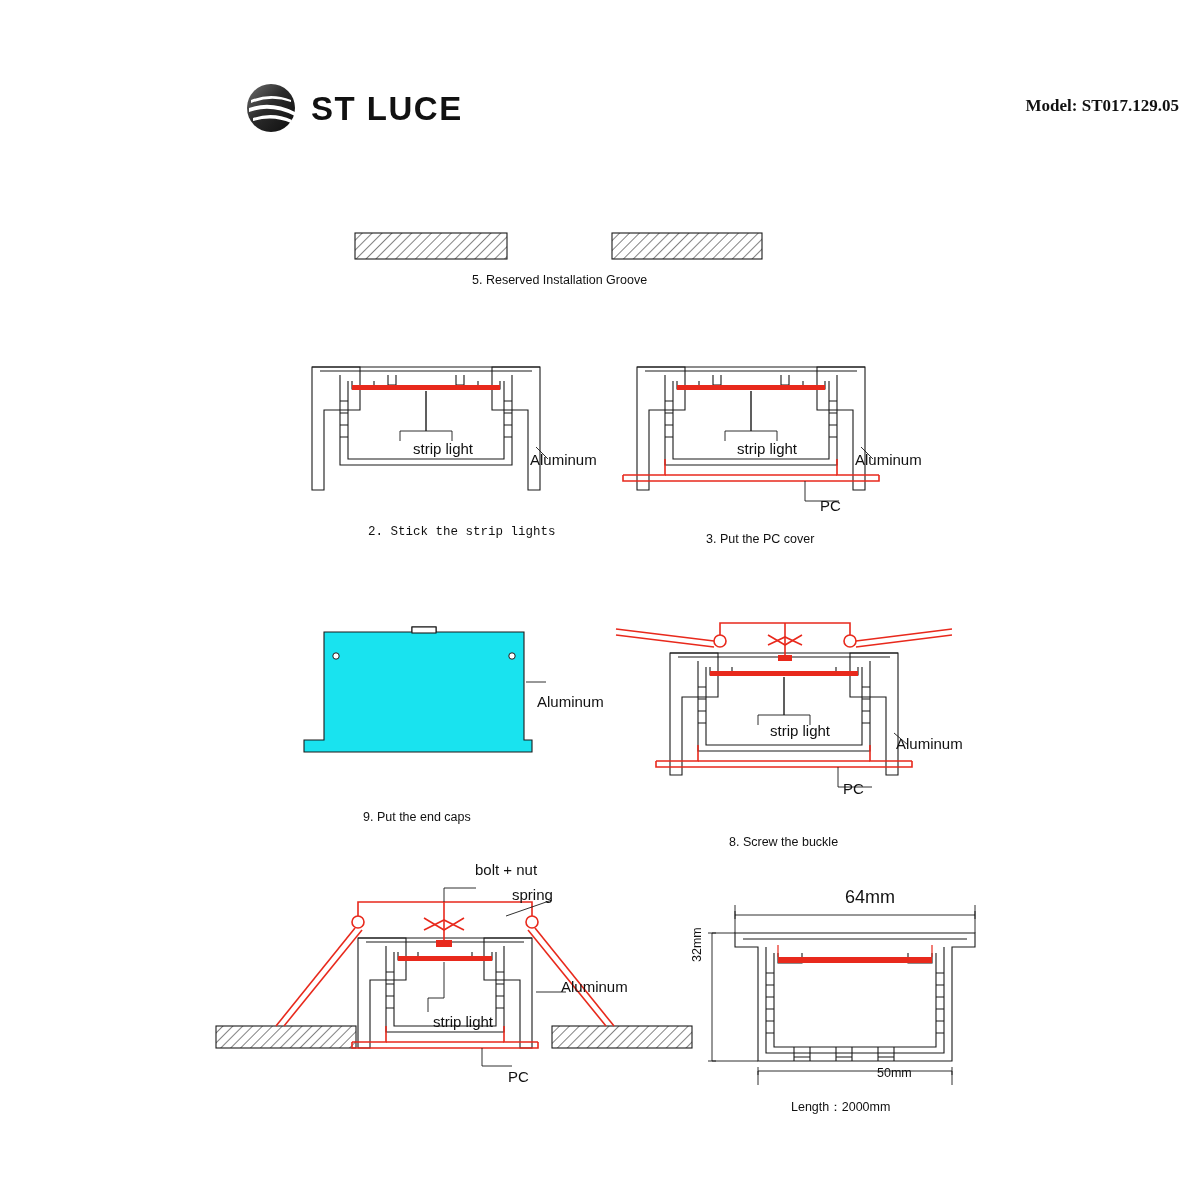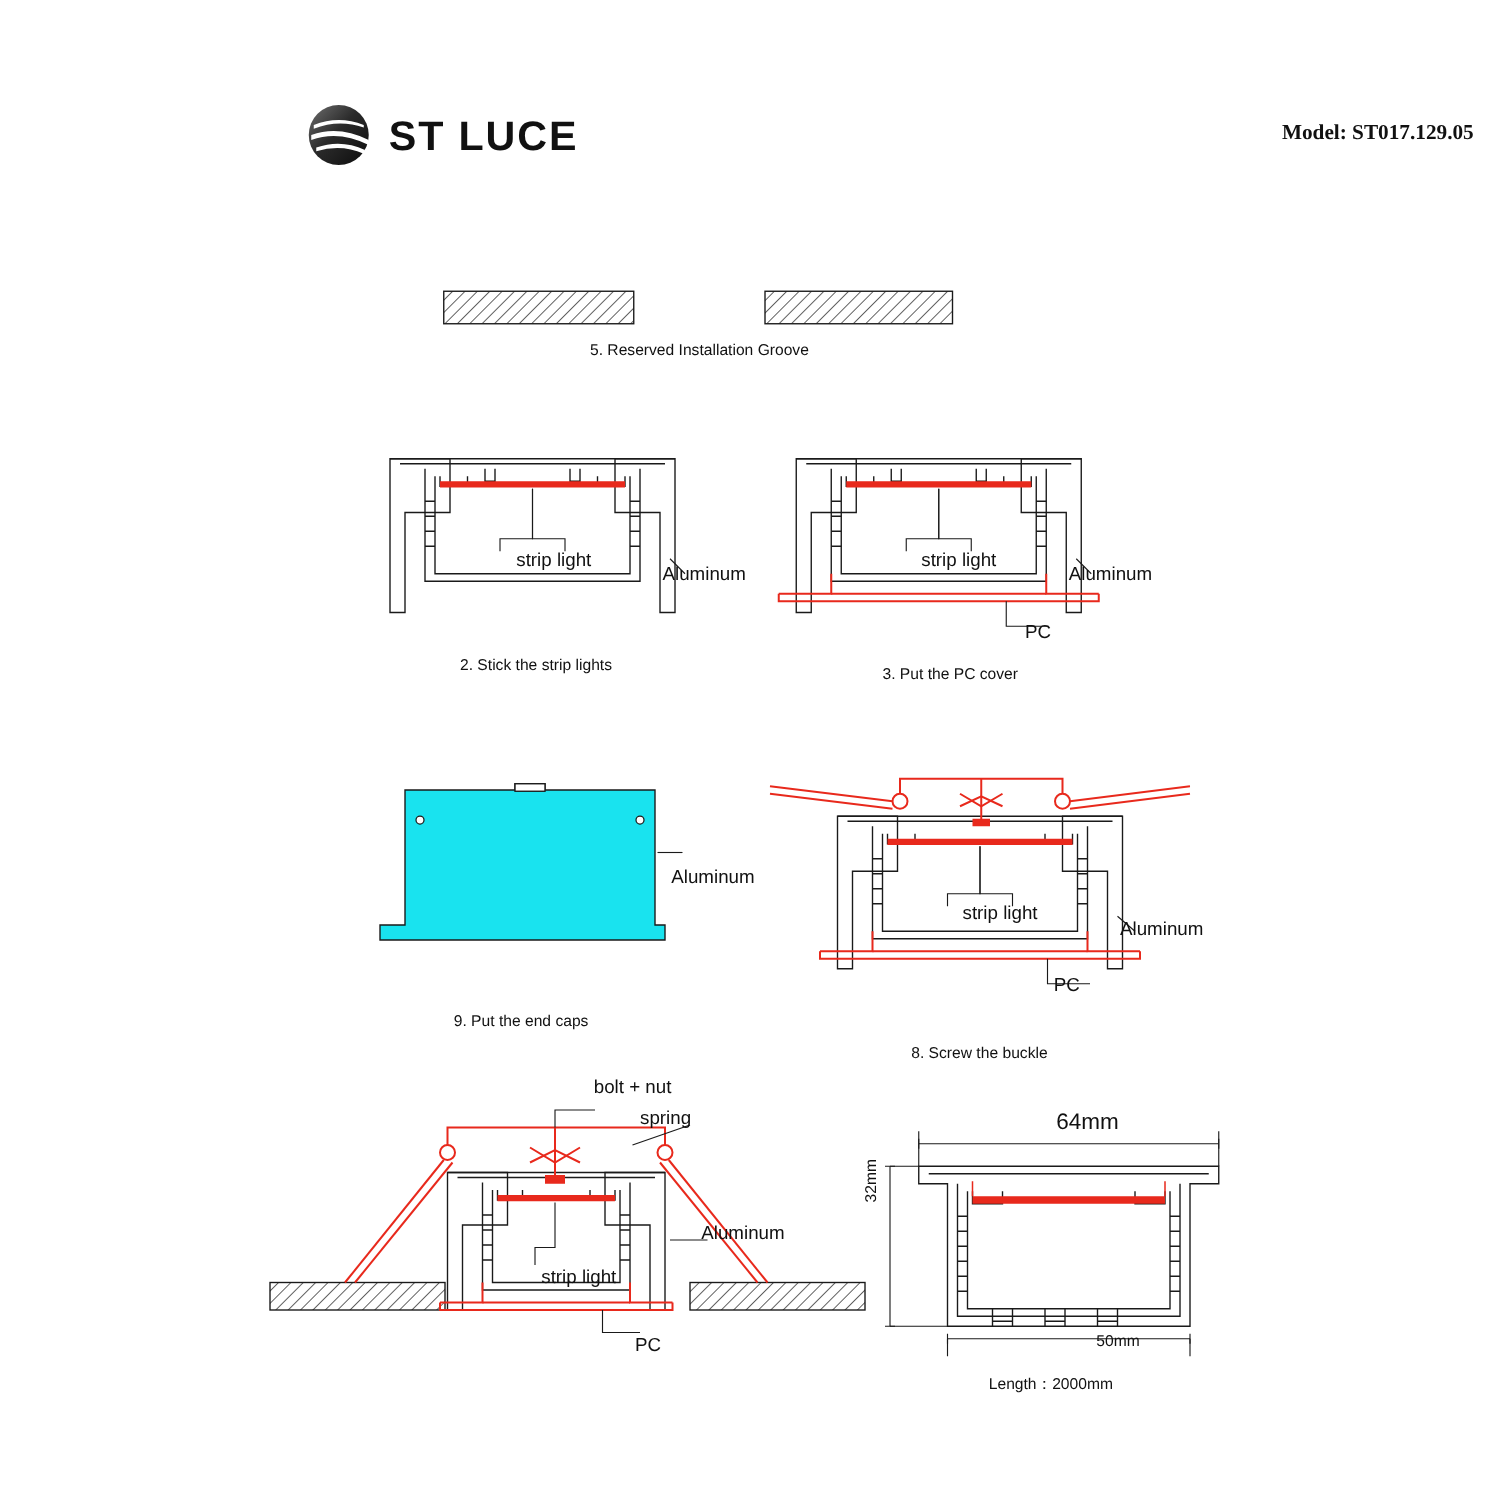--- a/index.html
+++ b/index.html
@@ -154,21 +154,21 @@
 
       <rect class="fil-red" x="52" y="30" width="148" height="5"></rect>
 
       <path class="leader" d="M126 36 L126 76 L100 76 L100 86"></path>
       <path class="leader" d="M126 36 L126 76 L152 76 L152 86"></path>
       <path class="leader" d="M236 92 L248 104"></path>
     </svg>
   </div>
   <div class="lbl" style="left:413px; top:440px;">strip light</div>
   <div class="lbl" style="left:530px; top:451px;">Aluminum</div>
-  <div class="caption" style="left:368px; top:525px;">2.   Stick the strip lights</div>
+  <div class="caption" style="left:368px; top:525px;font-family:Liberation Mono, monospace;">2.   Stick the strip lights</div>
 
   <div class="fig" style="left:625px; top:355px;">
     <svg width="300" height="160" viewBox="0 0 300 160">
       <path class="ln" d="M12 12 L12 135 L24 135 L24 55 L60 55 L60 12 Z"></path>
       <path class="ln" d="M240 12 L240 135 L228 135 L228 55 L192 55 L192 12 Z"></path>
       <path class="ln" d="M12 12 L240 12"></path>
       <path class="ln" d="M20 16 L232 16"></path>
       <path class="ln" d="M40 20 L40 110 L212 110 L212 20"></path>
       <path class="ln" d="M48 26 L48 104 L204 104 L204 26"></path>
       <path class="ln" d="M52 26 L52 34 L74 34 L74 26"></path>

